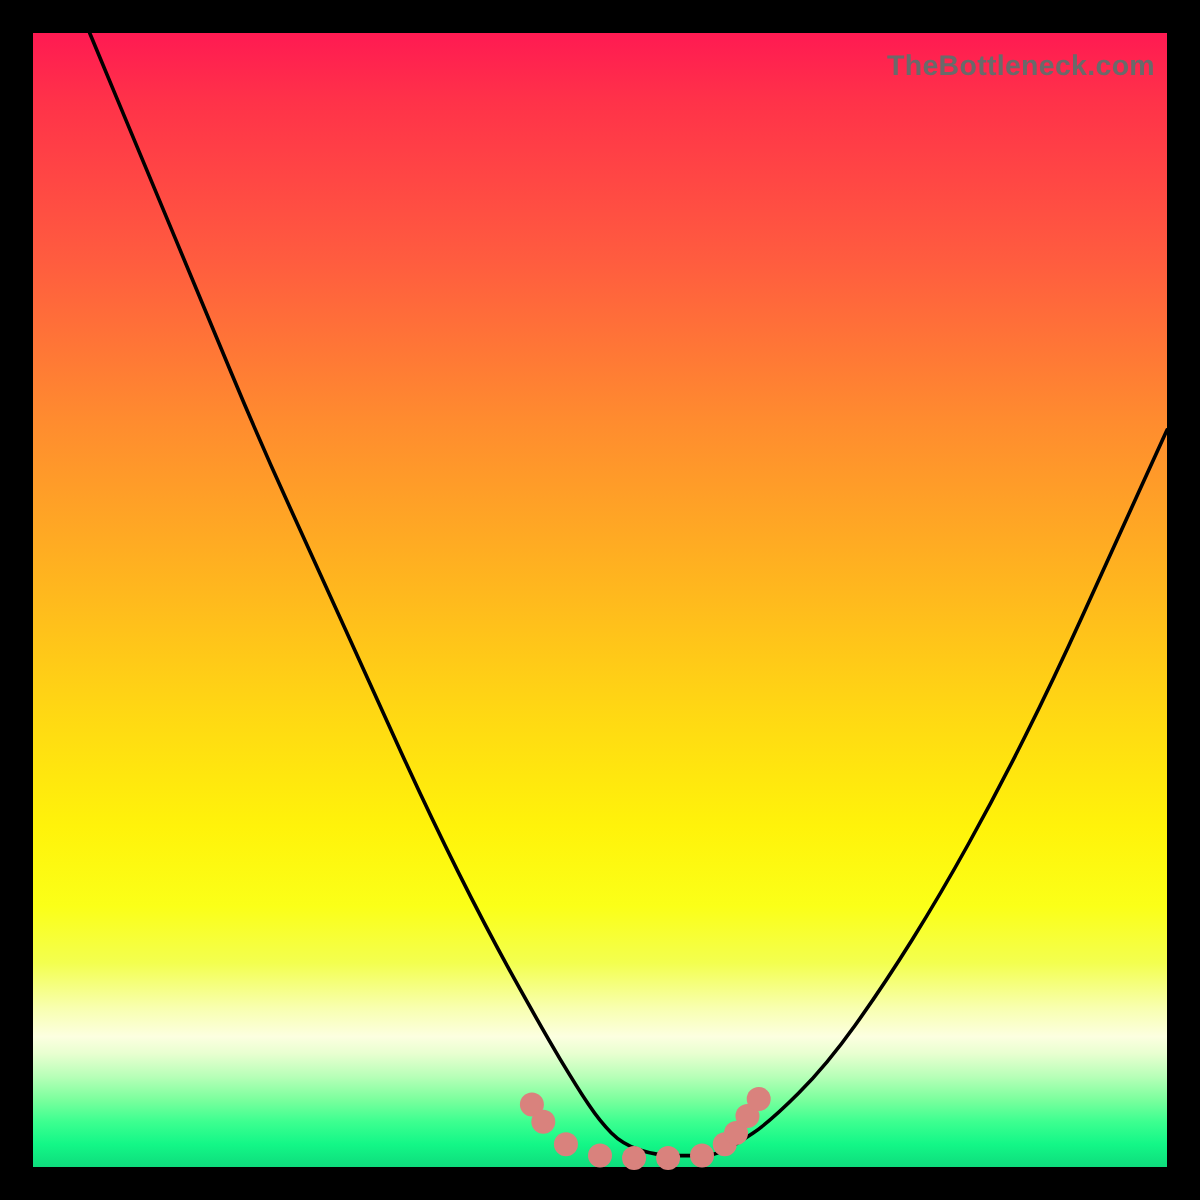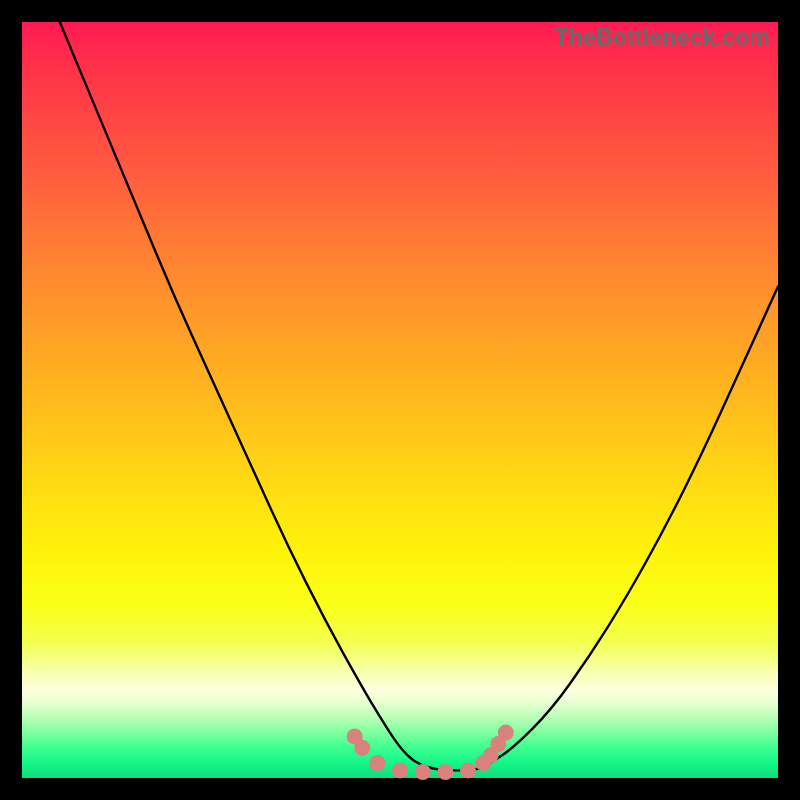--- a/index.html
+++ b/index.html
@@ -42,23 +42,23 @@
       #e8ffd0 90%,
       #b8ffb8 92%,
       #7dff9e 94%,
       #3dff90 96%,
       #13f787 98%,
       #0EDC7C 100%
     );
   }
   .attribution {
     position: absolute;
-    top: 2px;
+    top: 12px;
     right: 8px;
-    font-size: 23px;
+    font-size: 19px;
     font-weight: 600;
     color: #6a6a6a;
     letter-spacing: 0.2px;
   }
   svg.curve {
     position: absolute;
     left: 0;
     top: 0;
     width: 756px;
     height: 756px;

